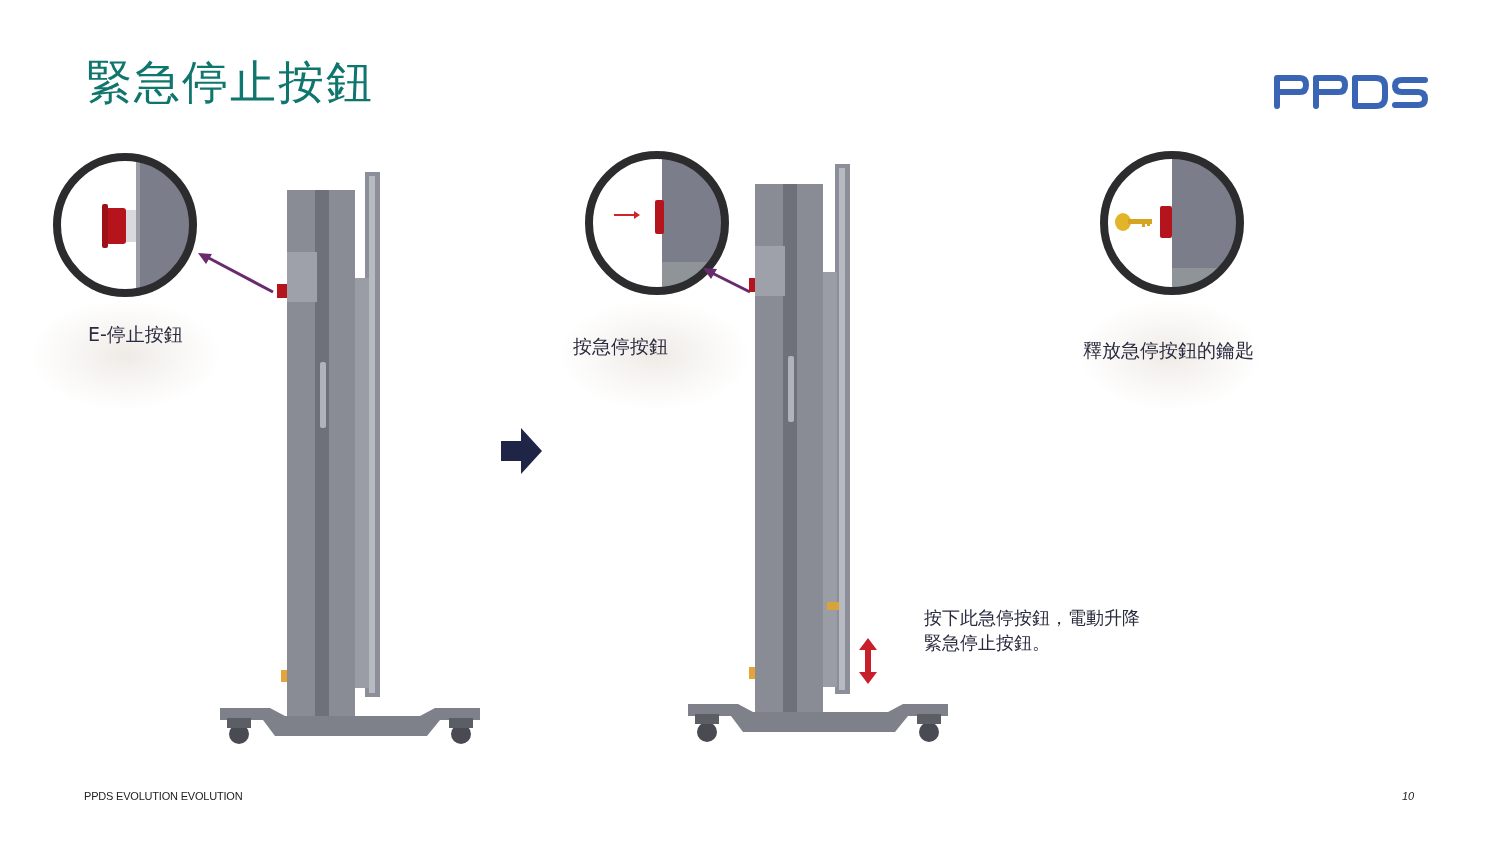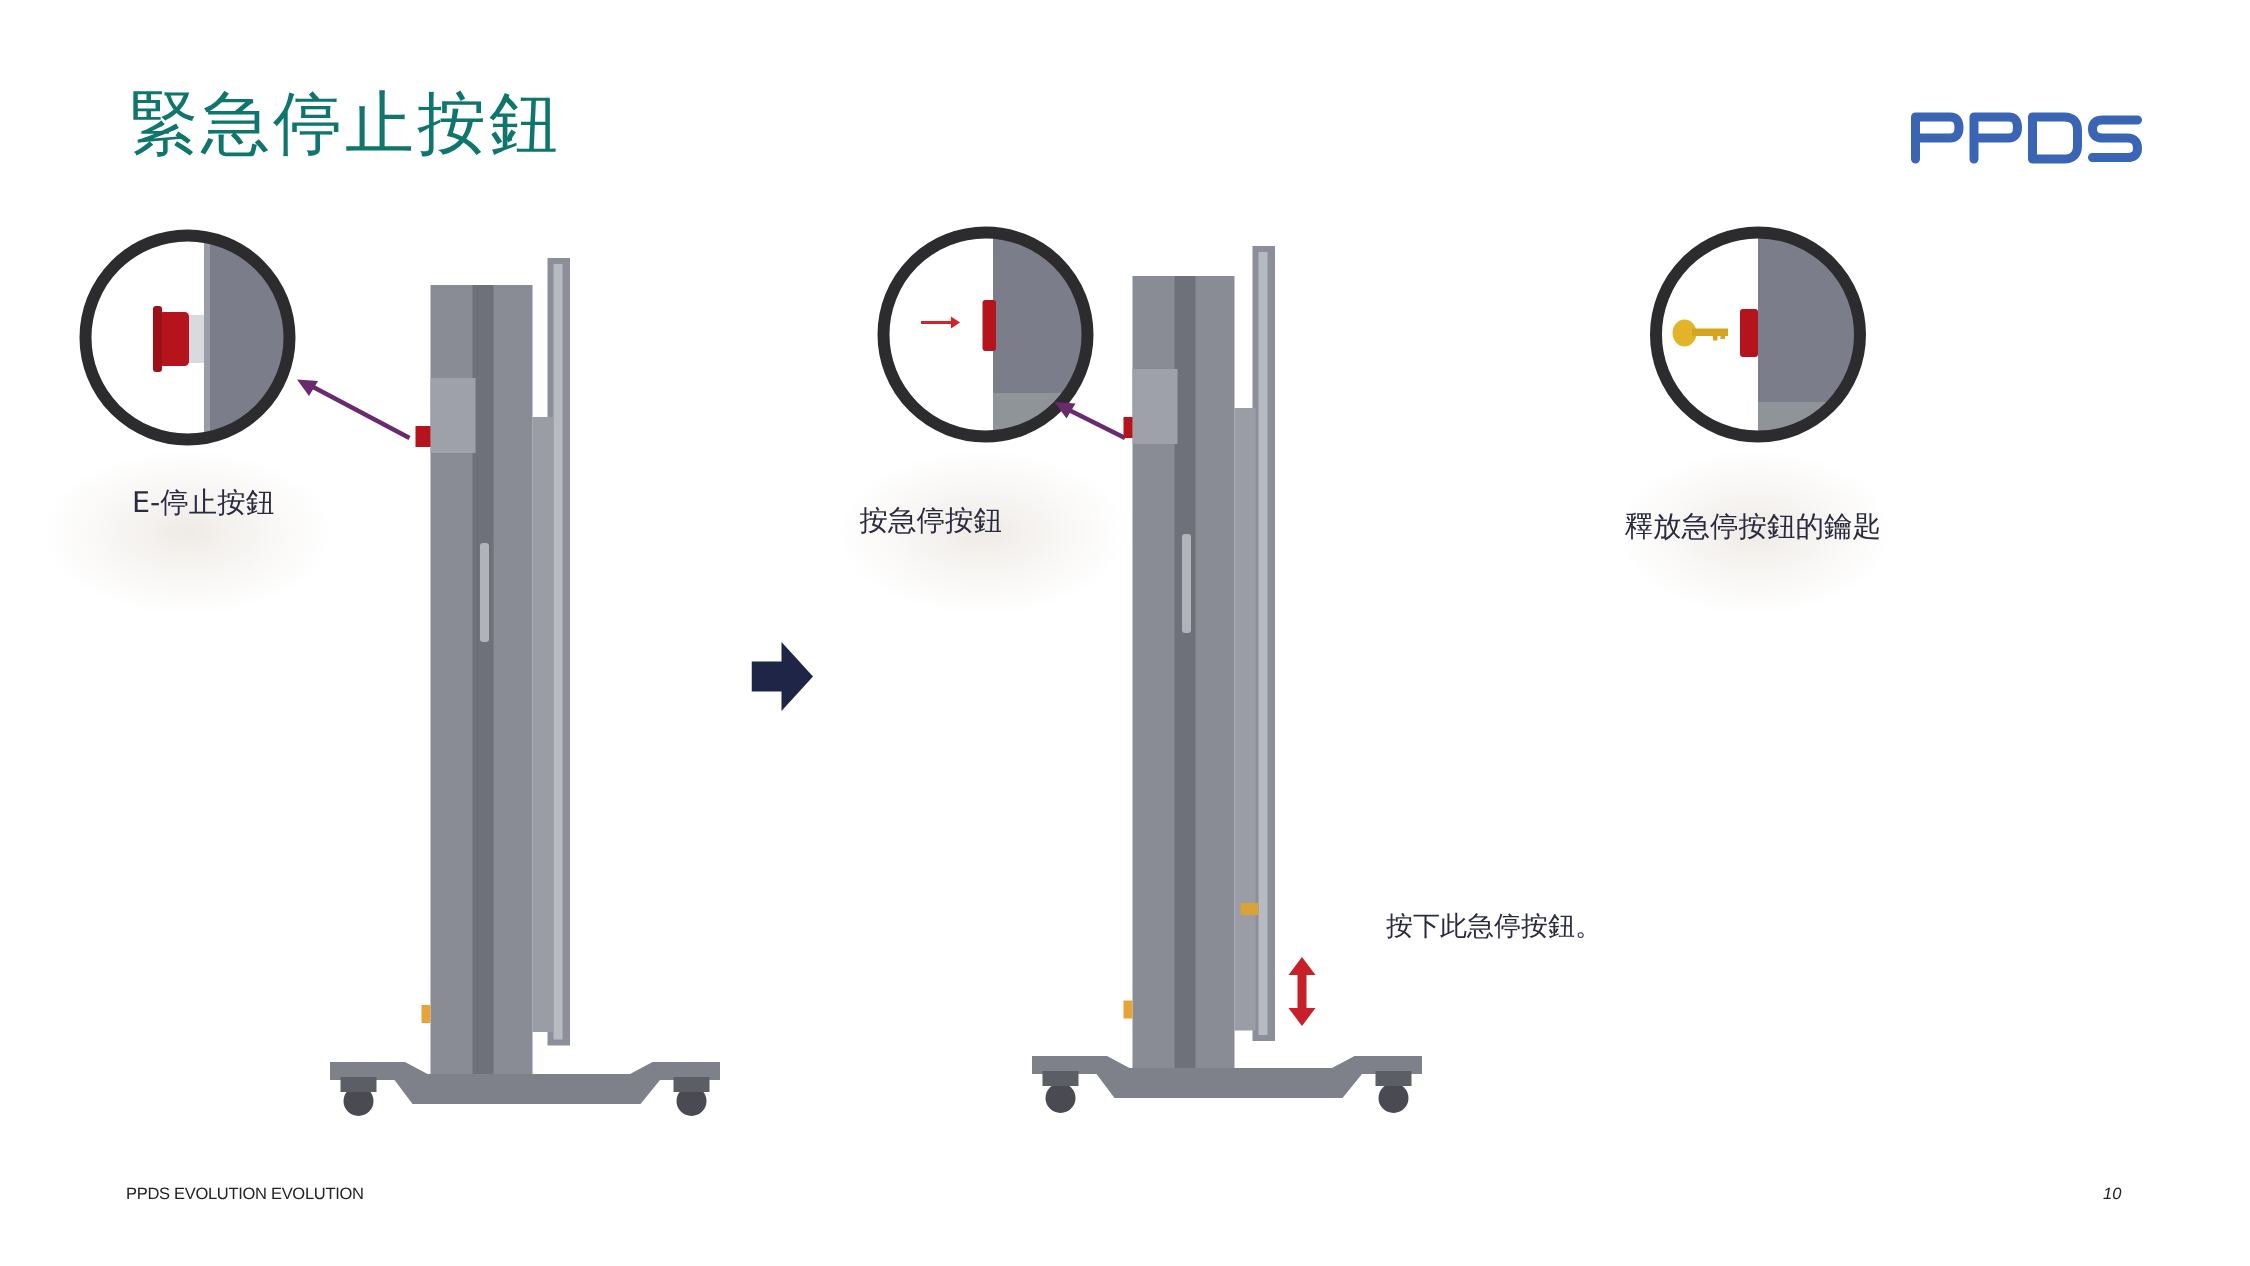--- a/index.html
+++ b/index.html
@@ -133,17 +133,18 @@
     <rect x="62" y="56" width="12" height="32" rx="2" fill="#b5141c"></rect>
     <ellipse cx="25" cy="72" rx="8" ry="9" fill="#e1b42a"></ellipse>
     <rect x="30" y="69" width="24" height="5" fill="#d6a420"></rect>
     <rect x="44" y="73" width="3" height="4" fill="#d6a420"></rect>
     <rect x="49" y="73" width="3" height="3" fill="#d6a420"></rect>
   </g>
   <circle cx="74" cy="73" r="68" fill="none" stroke="#2c2c2e" stroke-width="8"></circle>
 </svg>
 
 <div class="abs note">
-  <div>按下此急停按鈕。</div>
+  <div>按下此急停按鈕，電動升降</div>
+  <div>緊急停止按鈕。</div>
 </div>
 
 <div class="abs footer-left">PPDS EVOLUTION EVOLUTION</div>
 <div class="abs footer-right">10</div>
 
 </body></html>

